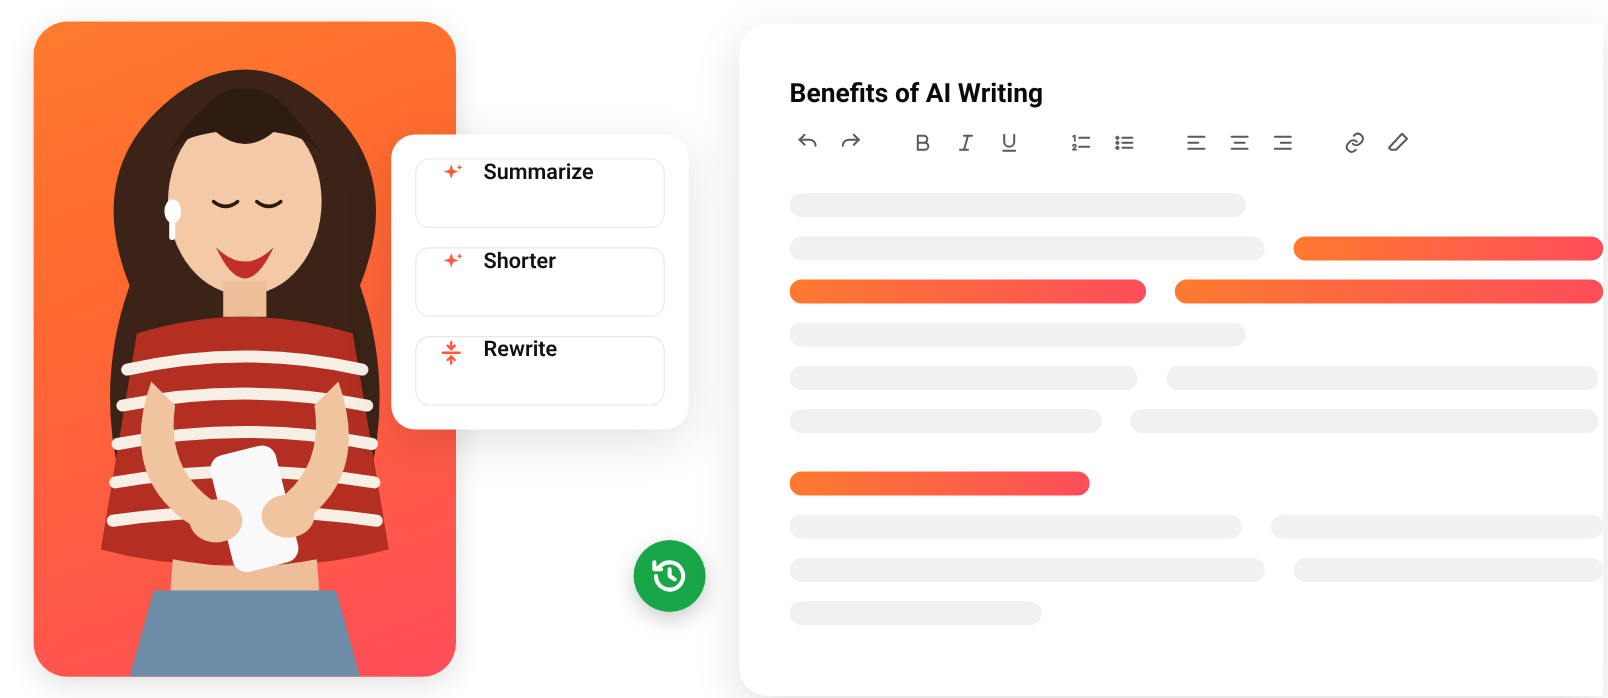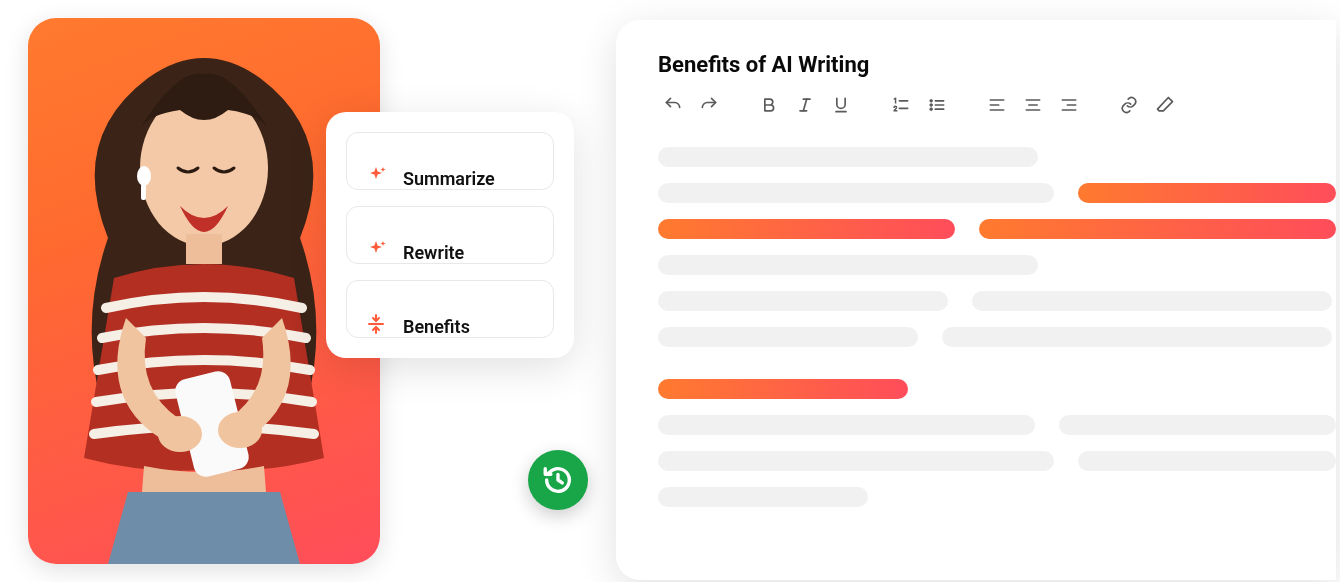--- a/index.html
+++ b/index.html
@@ -32,21 +32,21 @@
     left: 326px;
     top: 112px;
     width: 248px;
     background: #fff;
     border-radius: 20px;
     box-shadow: 0 10px 40px rgba(0,0,0,0.12);
     padding: 20px;
   }
   .ai-item {
     display: flex;
-    align-items: flex-end;
+    align-items: flex-start;
     gap: 14px;
     height: 58px;
     border: 1px solid #e8e8e8;
     border-radius: 12px;
     padding: 0 16px;
     margin-bottom: 16px;
     cursor: pointer;
     background:#fff;
   }
   .ai-item:last-child { margin-bottom: 0; }
@@ -84,20 +84,21 @@
     border-radius: 24px 0 0 24px;
     box-shadow: 0 10px 40px rgba(0,0,0,0.12);
     padding: 32px 0 0 42px;
     overflow: hidden;
   }
   .editor-title {
     font-size: 22px;
     font-weight: 700;
     color: #0a0a0a;
     margin-bottom: 14px;
+    margin-top: 14px;
   }
   .toolbar {
     display: flex;
     align-items: center;
     gap: 6px;
     margin-bottom: 28px;
   }
   .tbtn {
     width: 30px;
     height: 28px;
@@ -176,33 +177,33 @@
     </span>
     <span class="label">Summarize</span>
   </div>
   <div class="ai-item">
     <span class="ai-ico">
       <svg viewBox="0 0 24 24" fill="none">
           <path d="M12 3l1.6 4.4L18 9l-4.4 1.6L12 15l-1.6-4.4L6 9l4.4-1.6L12 3z" fill="#ff5b3a"></path>
           <path d="M19 3l.7 1.8L21.5 5.5l-1.8.7L19 8l-.7-1.8L16.5 5.5l1.8-.7L19 3z" fill="#ff5b3a"></path>
         </svg>
     </span>
-    <span class="label">Rewrite</span>
+    <span class="label">Shorter</span>
   </div>
   <div class="ai-item">
     <span class="ai-ico">
       <svg viewBox="0 0 24 24" fill="none" stroke="#ff5b3a" stroke-width="2" stroke-linecap="round">
           <path d="M12 3v5"></path>
           <path d="M9 6l3 3 3-3"></path>
           <path d="M12 21v-5"></path>
           <path d="M9 18l3-3 3 3"></path>
           <path d="M5 12h14"></path>
         </svg>
     </span>
-    <span class="label">Benefits</span>
+    <span class="label">Rewrite</span>
   </div>
 </div>
 
 <div class="history-badge">
   <svg viewBox="0 0 24 24" fill="none">
     <path d="M4 12a8 8 0 1 0 2.5-5.8L4 8" stroke="#fff" stroke-width="2.4" stroke-linecap="round" stroke-linejoin="round" fill="none"></path>
     <path d="M3 4v4h4" stroke="#fff" stroke-width="2.4" stroke-linecap="round" stroke-linejoin="round"></path>
     <path d="M12 8v4l3 2" stroke="#fff" stroke-width="2.4" stroke-linecap="round" stroke-linejoin="round"></path>
   </svg>
 </div>

